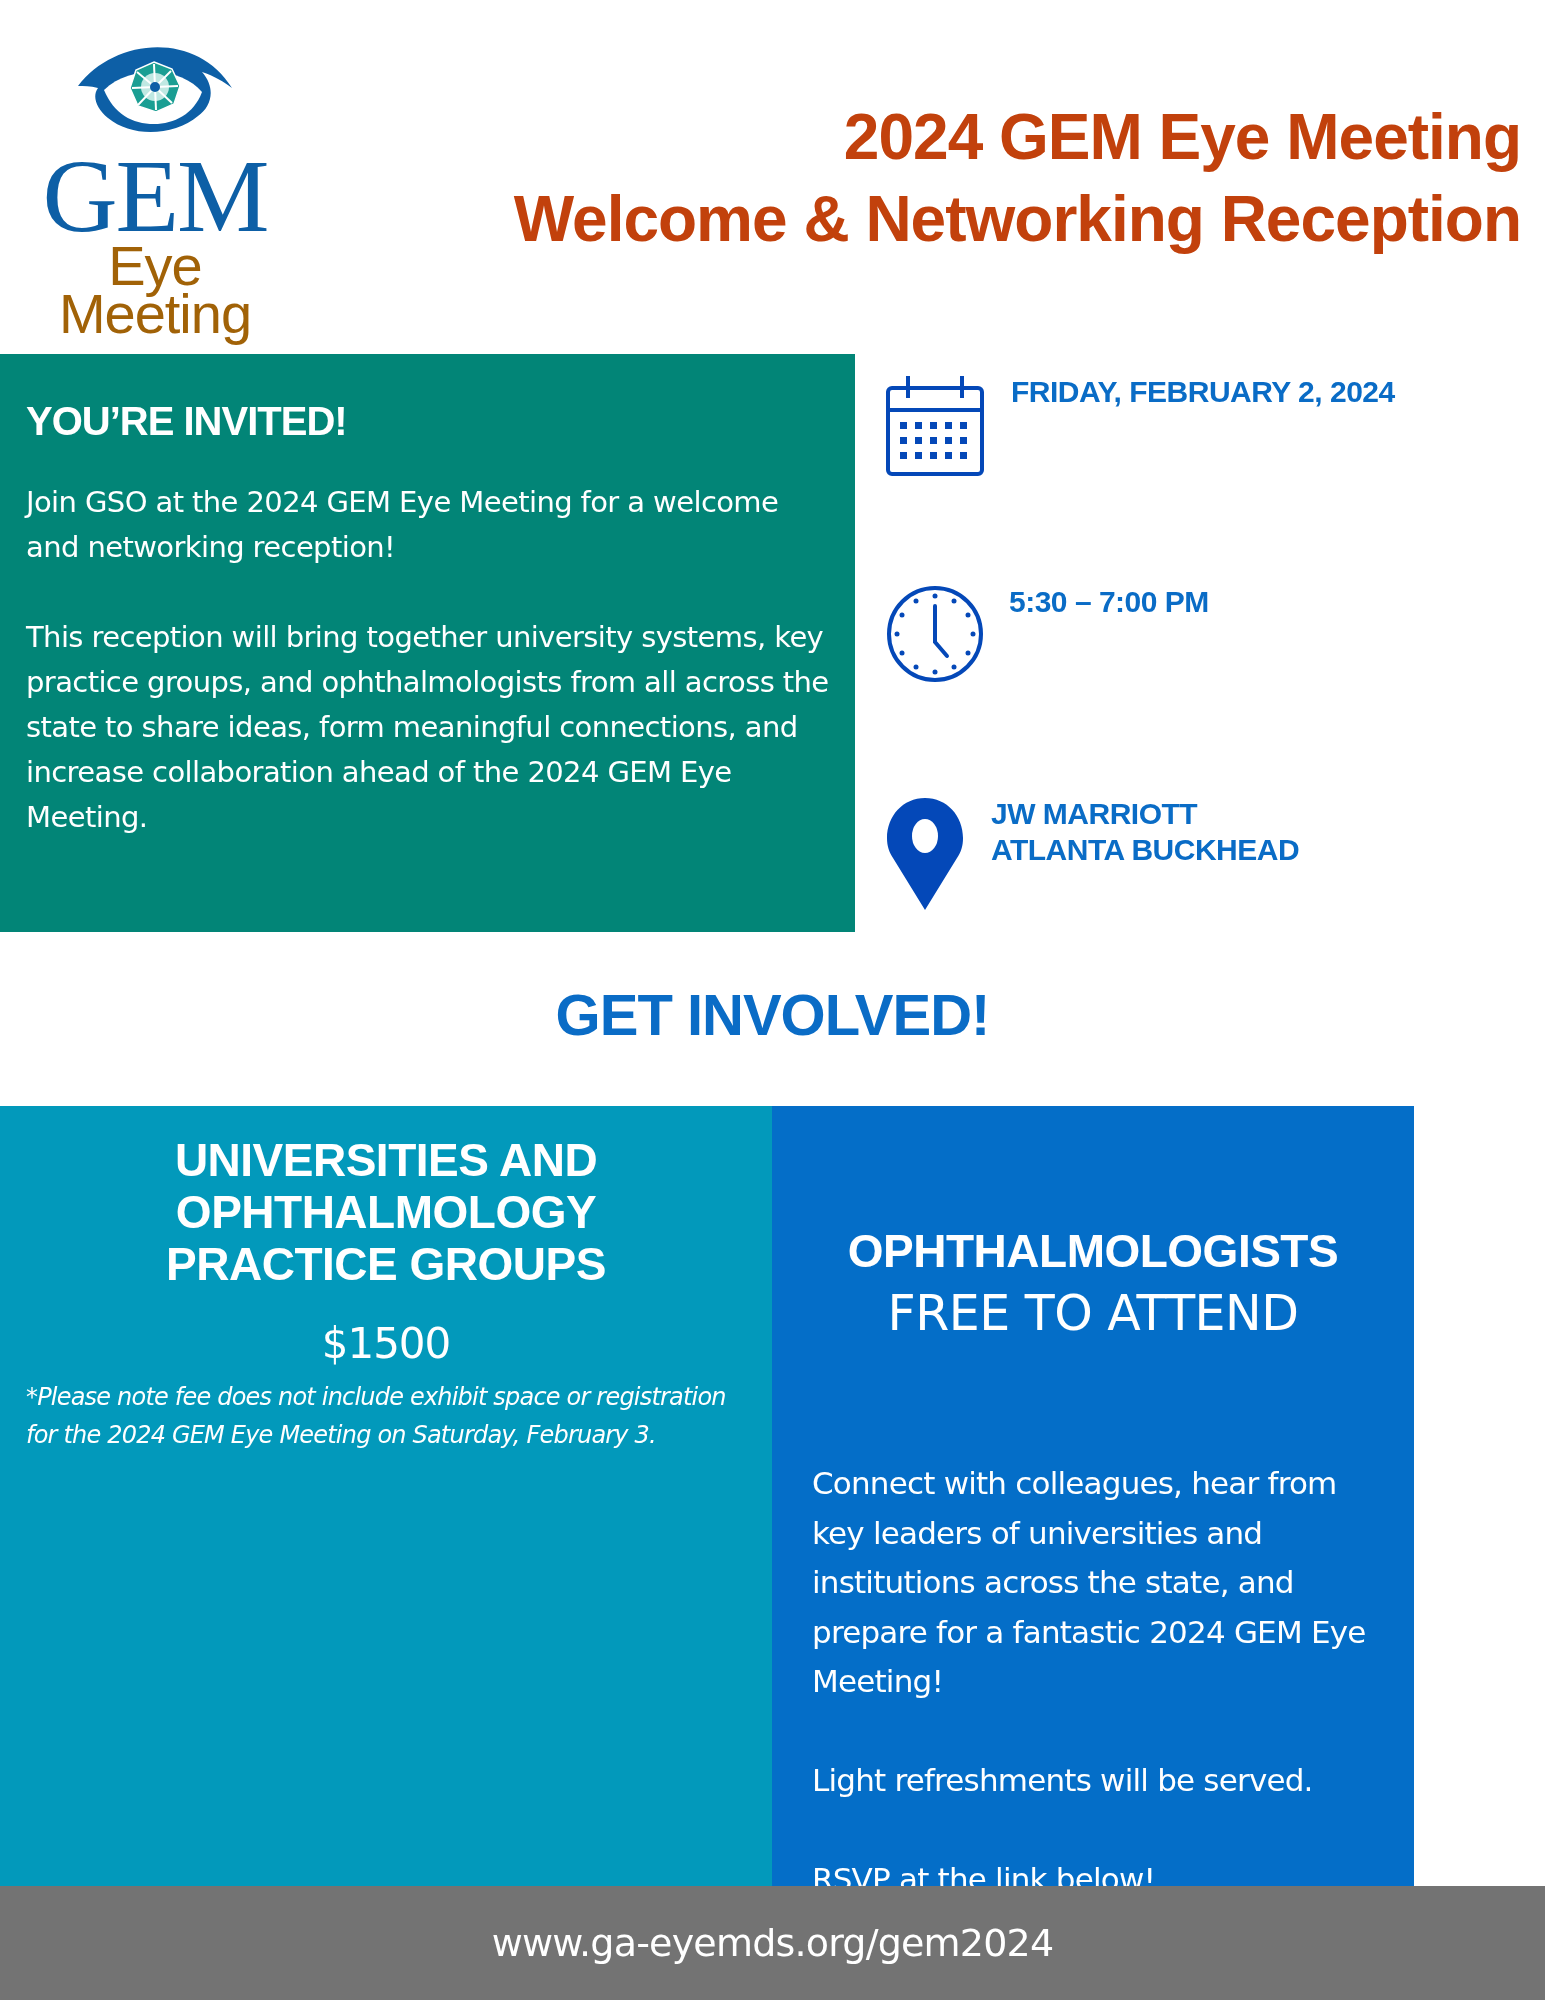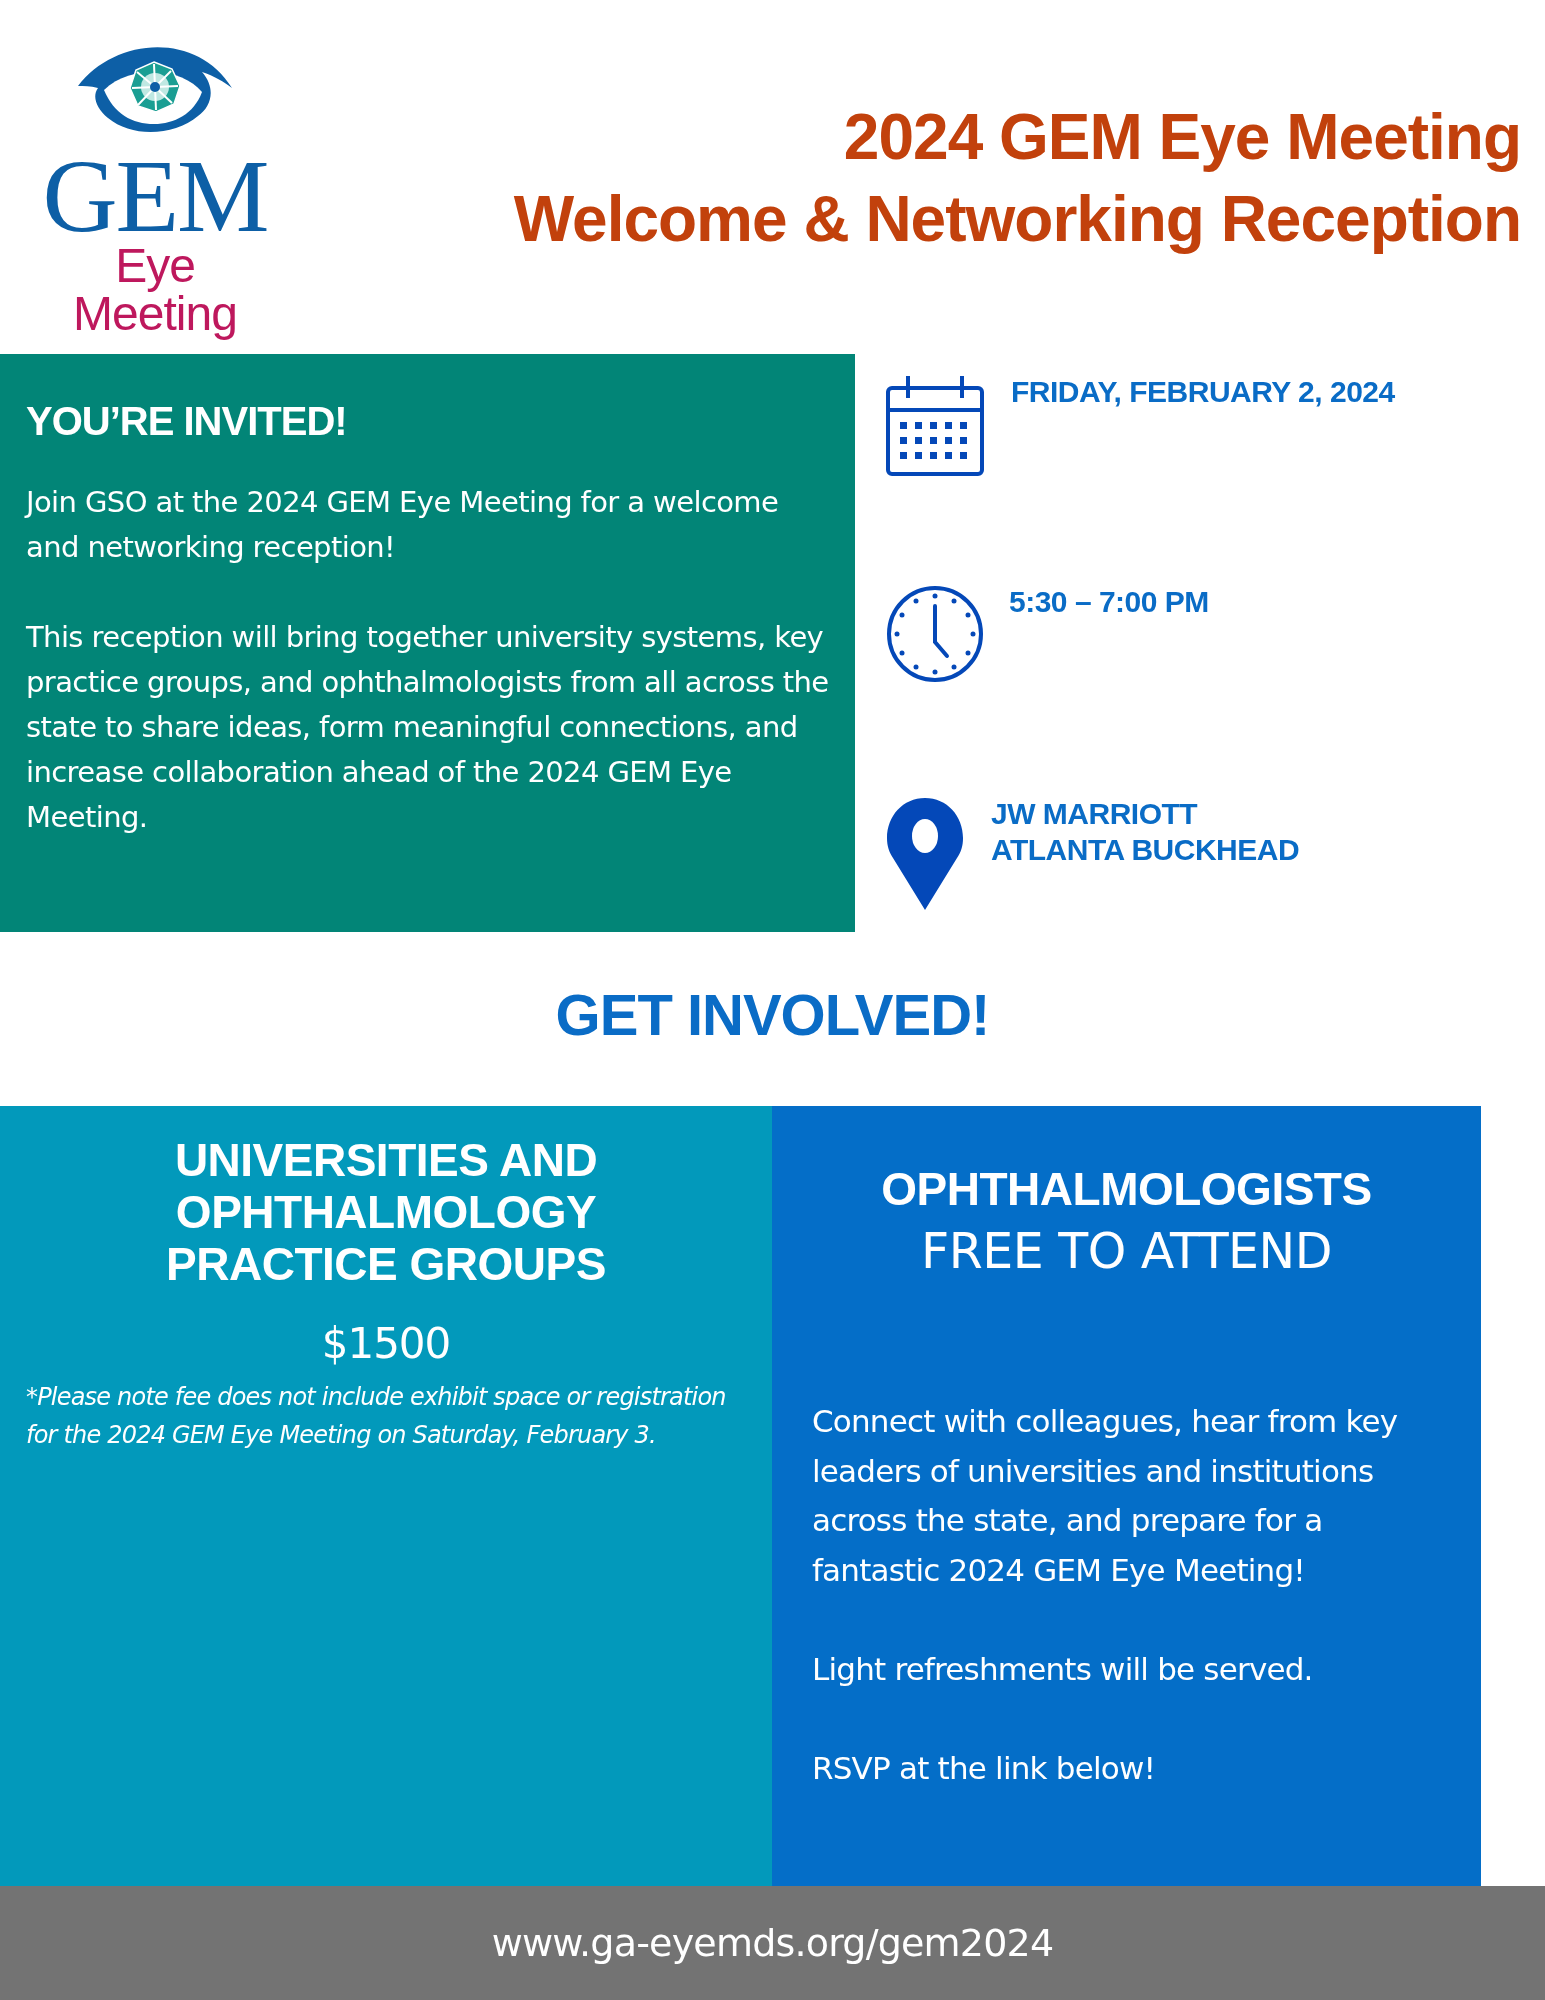--- a/index.html
+++ b/index.html
@@ -4,21 +4,21 @@
   <style>
     * { box-sizing: border-box; margin: 0; padding: 0; }
     html, body { width: 1545px; height: 2000px; background: #ffffff; overflow: hidden; }
     body { position: relative; font-family: "Liberation Sans", sans-serif; }
 
     .logo { position: absolute; left: 30px; top: 36px; width: 250px; height: 260px; }
     .logo svg { position: absolute; left: 44px; top: 0; }
     .logo-gem { position: absolute; left: 0; top: 108px; width: 250px; text-align: center;
       font-family: "Liberation Serif", serif; font-size: 104px; line-height: 104px; color: #0d5fa6; letter-spacing: -2px; }
     .logo-sub { position: absolute; left: 0; top: 206px; width: 250px; text-align: center;
-      font-family: "Liberation Sans", sans-serif; font-size: 48px; line-height: 48px; color: #be185d; letter-spacing: -1px; }
+      font-family: "Liberation Sans", sans-serif; font-size: 56px; line-height: 48px; color: #a16207; letter-spacing: -1px; }
 
     .title { position: absolute; right: 24px; top: 96px; text-align: right; color: #c2410c;
       font-family: "Liberation Sans", sans-serif; font-weight: bold; font-size: 64px; line-height: 82px; letter-spacing: -1px; }
     .title div { white-space: nowrap; }
 
     .invite { position: absolute; left: 0; top: 354px; width: 855px; height: 578px; background: #028577; color: #ffffff; padding: 42px 26px 0 26px; }
     .invite h2 { font-family: "Liberation Sans", sans-serif; font-weight: 900; font-size: 40px; line-height: 50px; letter-spacing: -1px; margin-bottom: 34px; }
     .invite p { font-family: "DejaVu Sans", sans-serif; font-size: 29px; line-height: 45px; letter-spacing: -0.6px; }
     .invite p + p { margin-top: 45px; }
 
@@ -30,21 +30,21 @@
     .d-time { top: 214px; height: 100px; }
     .d-time .label { margin-left: 24px; }
     .d-loc { top: 426px; height: 116px; }
     .d-loc .label { margin-left: 26px; }
 
     .get-involved { position: absolute; left: 0; top: 980px; width: 1545px; text-align: center; color: #0a6cc6;
       font-family: "Liberation Sans", sans-serif; font-weight: 900; font-size: 58px; line-height: 70px; letter-spacing: -1px; }
 
     .col { position: absolute; top: 1106px; height: 780px; color: #ffffff; }
     .col-left { left: 0; width: 772px; background: #0299bb; padding: 28px 26px 0 26px; }
-    .col-right { left: 772px; width: 709px; background: #046ec8; padding: 57px 40px 0 40px; }
+    .col-right { left: 772px; width: 642px; background: #046ec8; padding: 119px 40px 0 40px; }
 
     .col h3 { text-align: center; font-family: "Liberation Sans", sans-serif; font-weight: 900; font-size: 46px; line-height: 52px; letter-spacing: -0.5px; }
     .price { text-align: center; font-family: "DejaVu Sans", sans-serif; font-size: 42px; line-height: 60px; margin-top: 24px; letter-spacing: -1px; }
     .col-left .body { font-family: "DejaVu Sans", sans-serif; font-size: 31px; line-height: 49.5px; letter-spacing: -0.8px; margin-top: 10px; }
     .col-left .note { font-family: "DejaVu Sans", sans-serif; font-style: italic; font-size: 24px; line-height: 38px; letter-spacing: -0.8px; margin-top: 4px; }
 
     .col-right .sub { text-align: center; font-family: "DejaVu Sans", sans-serif; font-size: 49px; line-height: 66px; letter-spacing: -0.5px; margin-top: 4px; }
     .col-right .body { font-family: "DejaVu Sans", sans-serif; font-size: 31px; line-height: 49.5px; letter-spacing: -0.8px; margin-top: 112px; }
     .col-right .body p + p { margin-top: 49.5px; }
 

